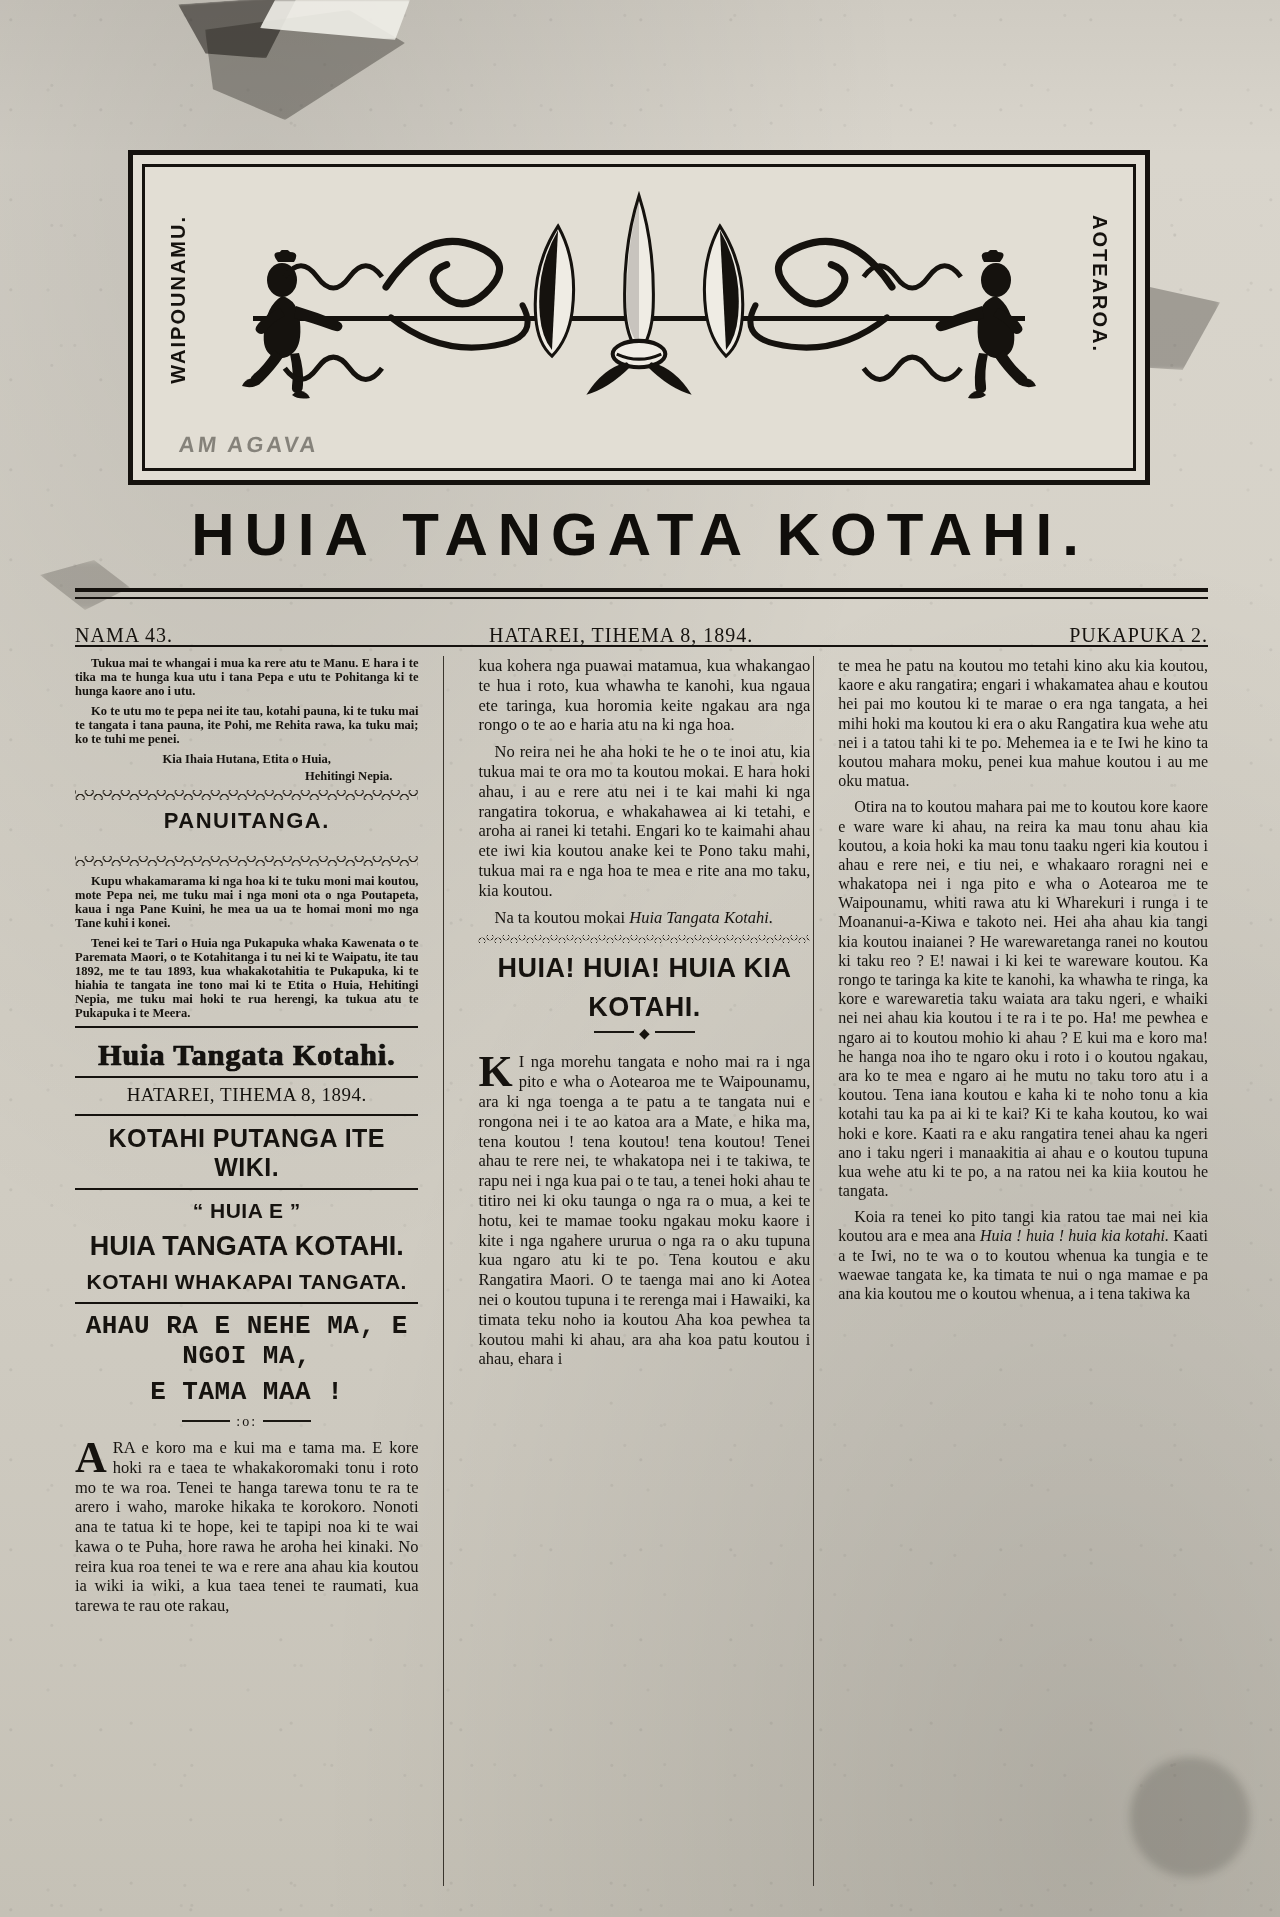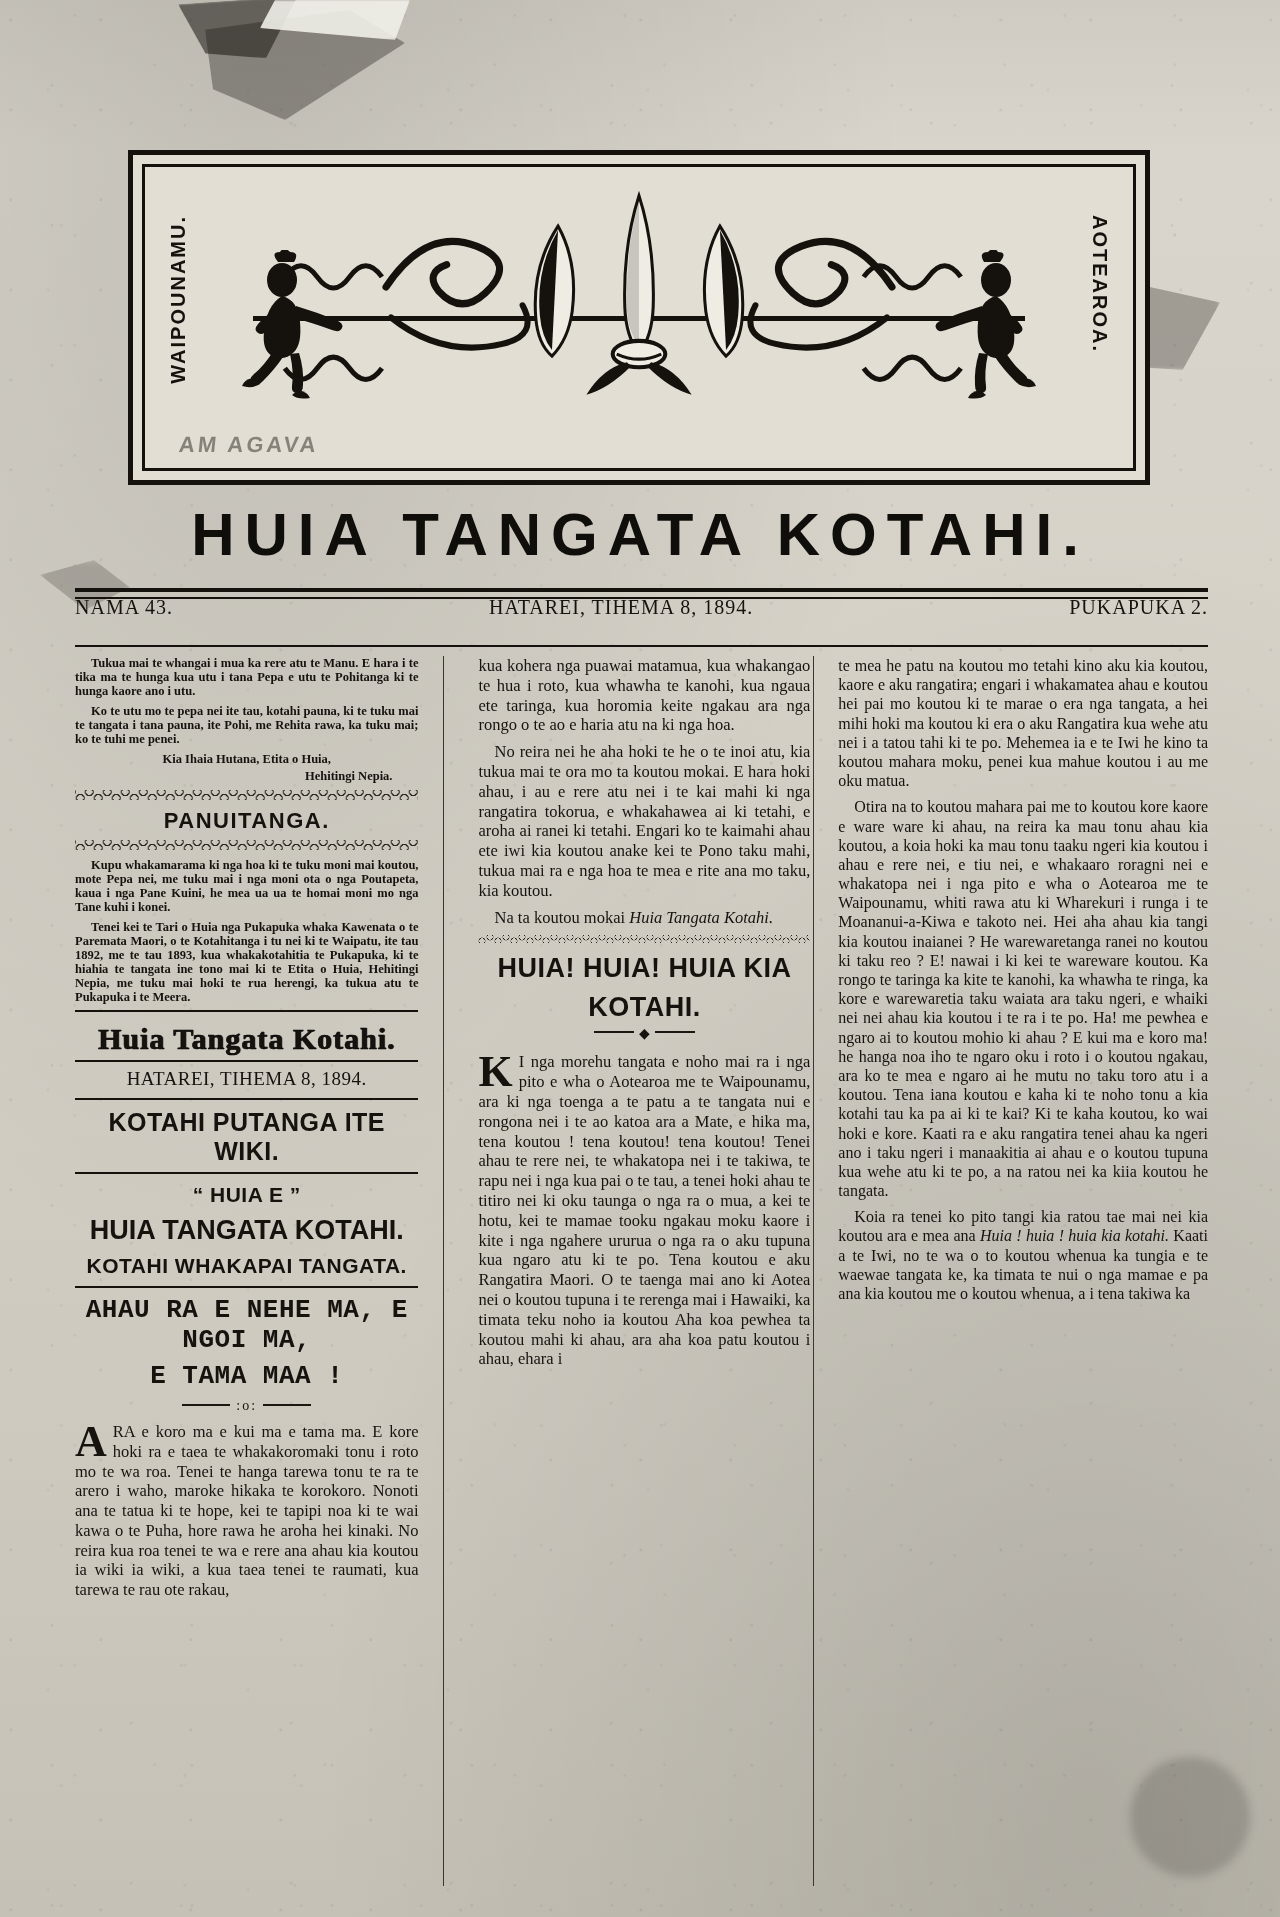--- a/index.html
+++ b/index.html
@@ -138,21 +138,21 @@
   }
   .rule-thin {
     position: absolute;
     left: 75px; right: 72px;
     height: 2px;
     background: #15120e;
   }
   .issueline {
     position: absolute;
     left: 75px; right: 72px;
-    top: 596px;
+    top: 624px;
     display: flex;
     justify-content: space-between;
     font-family: "Liberation Serif", serif;
     font-size: 20px;
     letter-spacing: 1px;
   }
   .issueline span { white-space: nowrap; }
 
   
   .columns {
@@ -210,21 +210,21 @@
     background-image:
       radial-gradient(circle at 4.5px 8px, transparent 3.2px, #2a251e 3.2px, #2a251e 4.2px, transparent 4.4px),
       radial-gradient(circle at 13.5px 2px, transparent 3.2px, #2a251e 3.2px, #2a251e 4.2px, transparent 4.4px);
   }
   .panuitanga {
     text-align: center;
     font-family: "Liberation Sans", sans-serif;
     font-weight: bold;
     font-size: 22px;
     letter-spacing: 1.5px;
-    margin: 6px 0 4px;
+    margin: 6px 0 20px;
   }
   .masthead-small {
     text-align: center;
     font-family: "Liberation Serif", serif;
     font-weight: bold;
     font-size: 30px;
     letter-spacing: 1px;
     margin: 10px 0 4px;
     -webkit-text-stroke: 0.6px #000;
     text-shadow: 1px 0 0 rgba(0,0,0,0.5);

